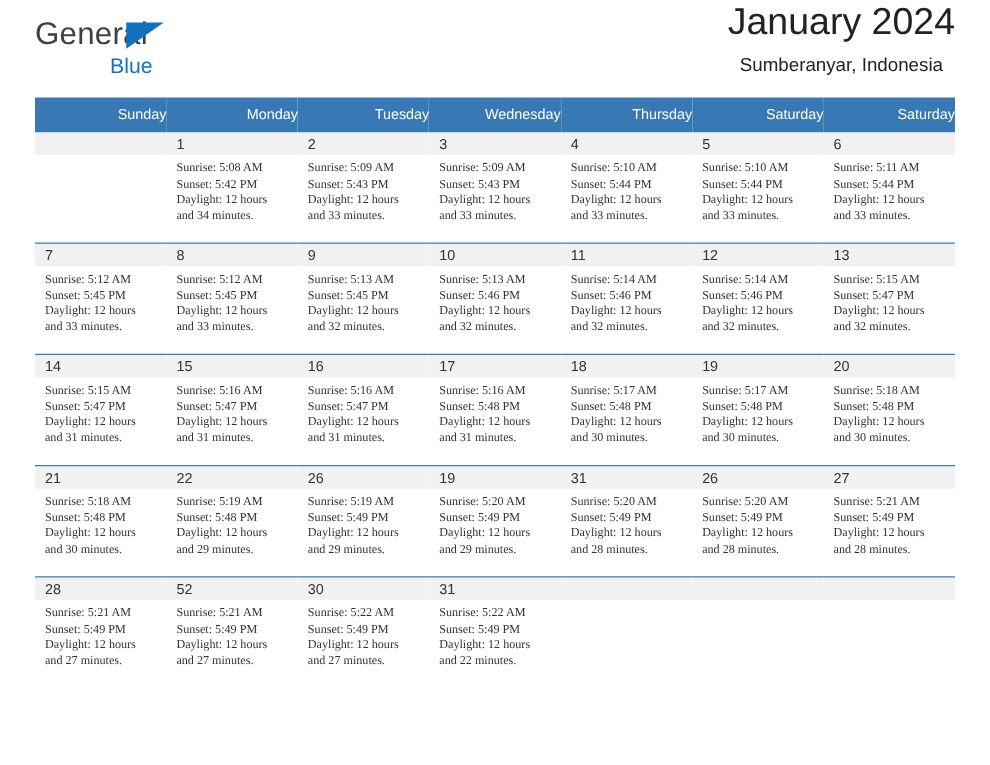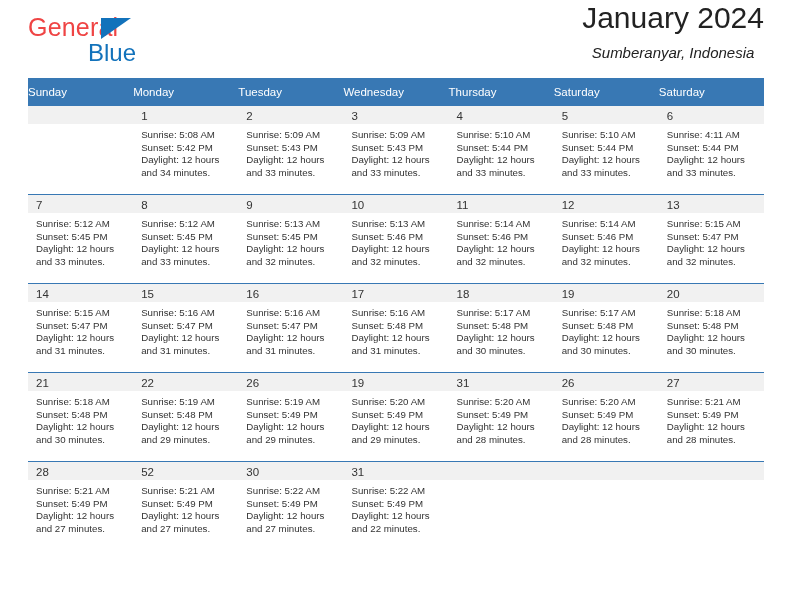--- a/index.html
+++ b/index.html
@@ -35,71 +35,70 @@
     margin-top: 12px;
     width: 160px;
     height: 56px;
   }
   .logo-general {
     position: absolute;
     left: 0;
     top: 0;
     font-size: 25px;
     letter-spacing: 0.2px;
-    color: #ef4444;
+    color: #404040;
     line-height: 30px;
   }
   .logo-triangle {
     position: absolute;
     left: 73px;
     top: 6px;
     width: 0;
     height: 0;
     border-left: 30px solid #1272bb;
     border-bottom: 21px solid transparent;
   }
   .logo-blue {
     position: absolute;
     left: 60px;
     top: 26px;
-    font-size: 24px;
+    font-size: 17px;
     color: #1272bb;
     line-height: 30px;
   }
   .titles {
     text-align: center;
   }
   .month-title {
     font-size: 30px;
     font-weight: normal;
     color: #222222;
     line-height: 36px;
     white-space: nowrap;
   }
   .location {
     font-size: 15px;
     color: #222222;
     line-height: 22px;
     margin-top: 6px;
     white-space: nowrap;
-    font-style: italic;
   }
 
   
   .calendar {
     width: 736px;
     border-collapse: collapse;
     table-layout: fixed;
   }
   .calendar th {
     background: #3878b4;
     color: #ffffff;
     font-size: 11.5px;
     font-weight: normal;
-    text-align: left;
+    text-align: right;
     padding: 5px 0 5px 0;
     height: 18px;
     border: none;
   }
   .calendar td {
     width: 105.14px;
     vertical-align: top;
     padding: 0;
     border: none;
   }
@@ -123,20 +122,21 @@
     line-height: 13px;
   }
   .daynum.empty {
     color: transparent;
   }
   .details {
     padding: 5px 8px 0 8px;
     font-size: 9.7px;
     line-height: 12.6px;
     color: #333333;
+    font-family: Liberation Serif, serif;
   }
   .details div {
     white-space: nowrap;
   }
 </style>
 </head>
 <body>
 
 <div class="page">
 
@@ -226,21 +226,21 @@
                 <div>Sunset: 5:44 PM</div>
                 <div>Daylight: 12 hours</div>
                 <div>and 33 minutes.</div>
               </div>
             </div>
           </td>
           <td>
             <div class="cell-inner">
               <div class="daynum">6</div>
               <div class="details">
-                <div>Sunrise: 4:11 AM</div>
+                <div>Sunrise: 5:11 AM</div>
                 <div>Sunset: 5:44 PM</div>
                 <div>Daylight: 12 hours</div>
                 <div>and 33 minutes.</div>
               </div>
             </div>
           </td>
         </tr>
         <tr class="week-row">
           <td>
             <div class="cell-inner">

